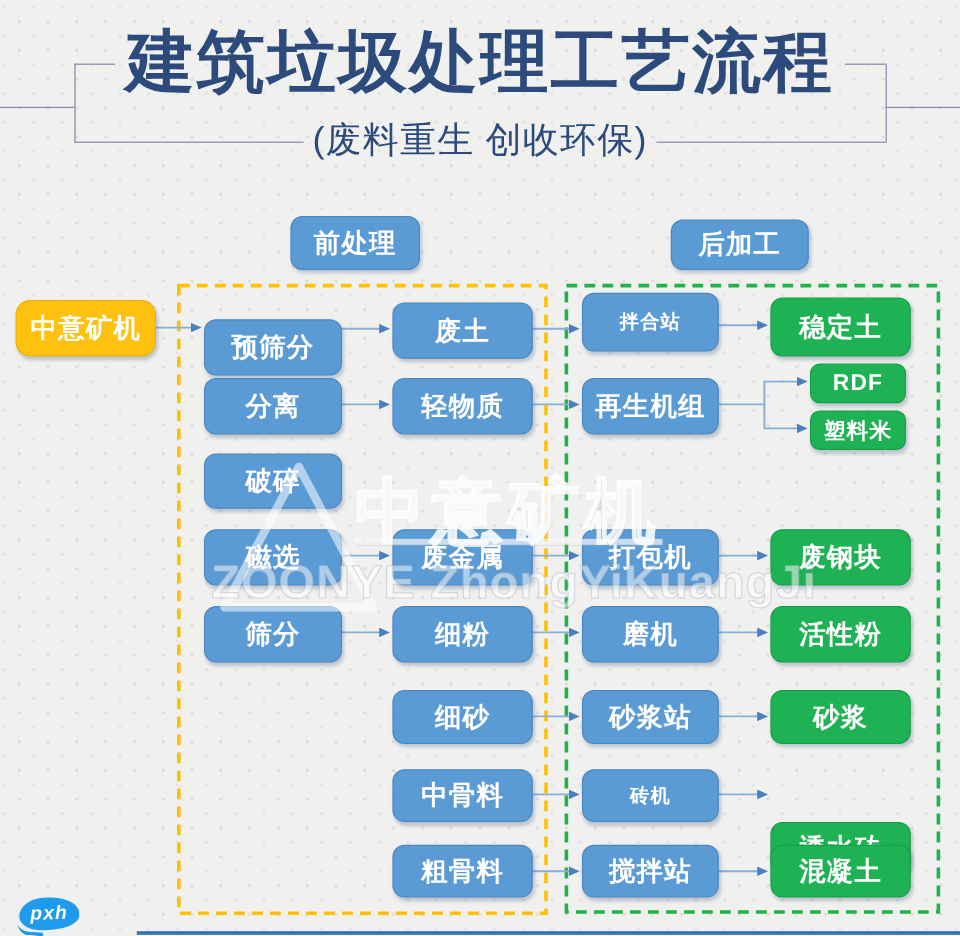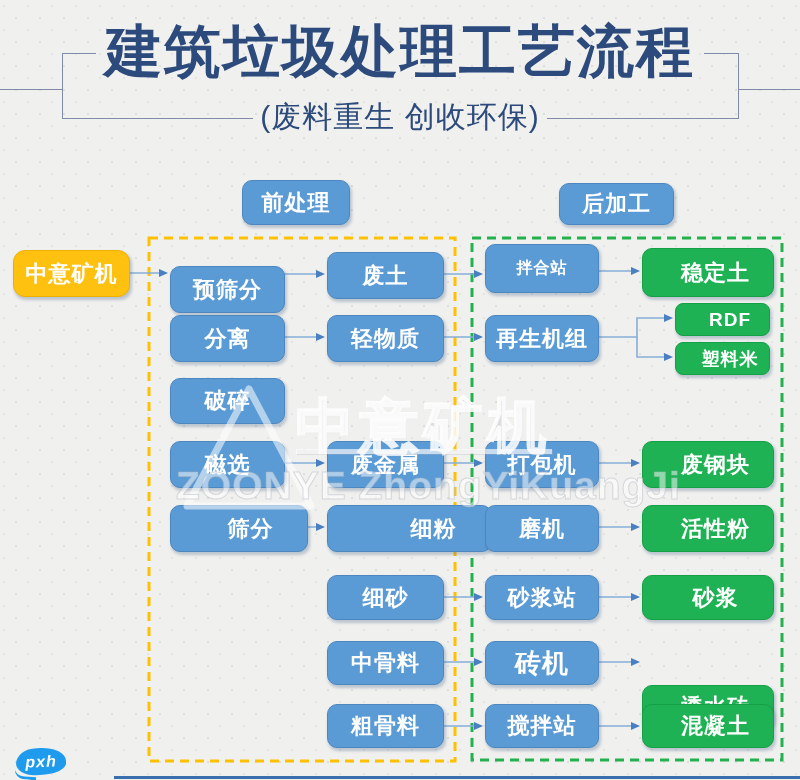--- a/index.html
+++ b/index.html
@@ -32,21 +32,21 @@
   #nodes-layer{position:absolute;left:0;top:0;width:800px;height:780px;}
   
   .node{
     position:absolute;display:flex;align-items:center;justify-content:center;
     color:#ffffff;font-weight:bold;border-radius:10px;
     box-shadow:1.5px 2.5px 3px rgba(55,85,125,.28);
     white-space:nowrap;letter-spacing:1px;
   }
   .node.process,.node.section{background:#5b9bd5;border:1px solid #4d87c0;}
   .node.source{background:#ffc110;border:1px solid #eeb000;border-radius:12px;}
-  .node.product{background:#1fb254;border:1px solid #14a047;padding-left:15px;}
+  .node.product{background:#1fb254;border:1px solid #14a047;}
   .node.small{border-radius:8px;}
   
   .wm-cn{
     position:absolute;left:296px;top:388px;
     font-size:58px;font-weight:bold;letter-spacing:6px;white-space:nowrap;
     color:transparent;-webkit-text-stroke:2px rgba(255,255,255,0.62);
     text-shadow:1px 1px 1px rgba(170,176,186,0.28);
     text-decoration:underline;
   }
   .wm-en{
@@ -118,34 +118,34 @@
     </svg>
 
   <div id="nodes-layer">
       <div class="node section" style="left: 242px; top: 180px; width: 106px; height: 43px; font-size: 22px;">前处理</div>
       <div class="node section" style="left: 559px; top: 183px; width: 113px; height: 40px; font-size: 22px;">后加工</div>
       <div class="node source" style="left: 13px; top: 250px; width: 115px; height: 45px; font-size: 22px;">中意矿机</div>
       <div class="node process" style="left: 170px; top: 252px; width: 113px; height: 45px; font-size: 22px; margin-top: 14px;">预筛分</div>
       <div class="node process" style="left: 170px; top: 315px; width: 113px; height: 45px; font-size: 22px;">分离</div>
       <div class="node process" style="left: 170px; top: 378px; width: 113px; height: 44px; font-size: 22px;">破碎</div>
       <div class="node process" style="left: 170px; top: 441px; width: 113px; height: 45px; font-size: 22px;">磁选</div>
-      <div class="node process" style="left: 170px; top: 505px; width: 113px; height: 45px; font-size: 22px; padding-left: 23px;">筛分</div>
+      <div class="node process" style="left: 170px; top: 505px; width: 113px; height: 45px; font-size: 22px;">筛分</div>
       <div class="node process" style="left: 327px; top: 252px; width: 115px; height: 45px; font-size: 22px;">废土</div>
       <div class="node process" style="left: 327px; top: 315px; width: 115px; height: 45px; font-size: 22px;">轻物质</div>
       <div class="node process" style="left: 327px; top: 441px; width: 115px; height: 45px; font-size: 22px;">废金属</div>
-      <div class="node process" style="left: 327px; top: 505px; width: 115px; height: 45px; font-size: 22px; padding-left: 48px;">细粉</div>
+      <div class="node process" style="left: 327px; top: 505px; width: 115px; height: 45px; font-size: 22px;">细粉</div>
       <div class="node process" style="left: 327px; top: 575px; width: 115px; height: 43px; font-size: 22px;">细砂</div>
       <div class="node process" style="left: 327px; top: 641px; width: 115px; height: 42px; font-size: 22px;">中骨料</div>
       <div class="node process" style="left: 327px; top: 704px; width: 115px; height: 42px; font-size: 22px;">粗骨料</div>
       <div class="node process" style="left: 485px; top: 244px; width: 112px; height: 47px; font-size: 16px;">拌合站</div>
       <div class="node process" style="left: 485px; top: 315px; width: 112px; height: 45px; font-size: 22px;">再生机组</div>
       <div class="node process" style="left: 485px; top: 441px; width: 112px; height: 45px; font-size: 22px;">打包机</div>
       <div class="node process" style="left: 485px; top: 505px; width: 112px; height: 45px; font-size: 22px;">磨机</div>
       <div class="node process" style="left: 485px; top: 575px; width: 112px; height: 43px; font-size: 22px;">砂浆站</div>
-      <div class="node process" style="left: 485px; top: 641px; width: 112px; height: 42px; font-size: 26px;">砖机</div>
+      <div class="node process" style="left: 485px; top: 641px; width: 112px; height: 42px; font-size: 16px;">砖机</div>
       <div class="node process" style="left: 485px; top: 704px; width: 112px; height: 42px; font-size: 22px;">搅拌站</div>
       <div class="node product" style="left: 642px; top: 248px; width: 115px; height: 47px; font-size: 22px;">稳定土</div>
       <div class="node product small" style="left: 675px; top: 303px; width: 78px; height: 31px; font-size: 19px;">RDF</div>
       <div class="node product small" style="left: 675px; top: 342px; width: 78px; height: 31px; font-size: 18px;">塑料米</div>
       <div class="node product" style="left: 642px; top: 441px; width: 115px; height: 45px; font-size: 22px;">废钢块</div>
       <div class="node product" style="left: 642px; top: 505px; width: 115px; height: 45px; font-size: 22px;">活性粉</div>
       <div class="node product" style="left: 642px; top: 575px; width: 115px; height: 43px; font-size: 22px;">砂浆</div>
       <div class="node product" style="left: 642px; top: 641px; width: 115px; height: 42px; font-size: 22px; margin-top: 44px;">透水砖</div>
       <div class="node product" style="left: 642px; top: 704px; width: 115px; height: 42px; font-size: 22px;">混凝土</div>
     </div>

